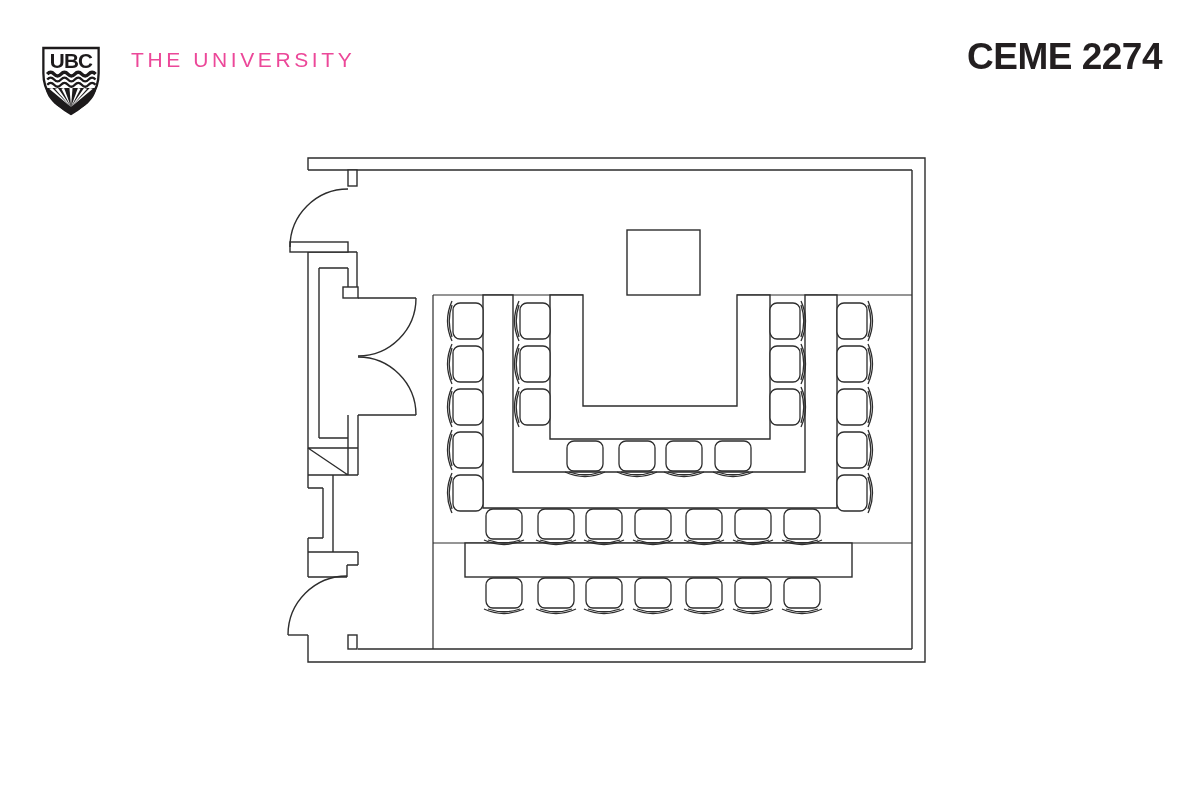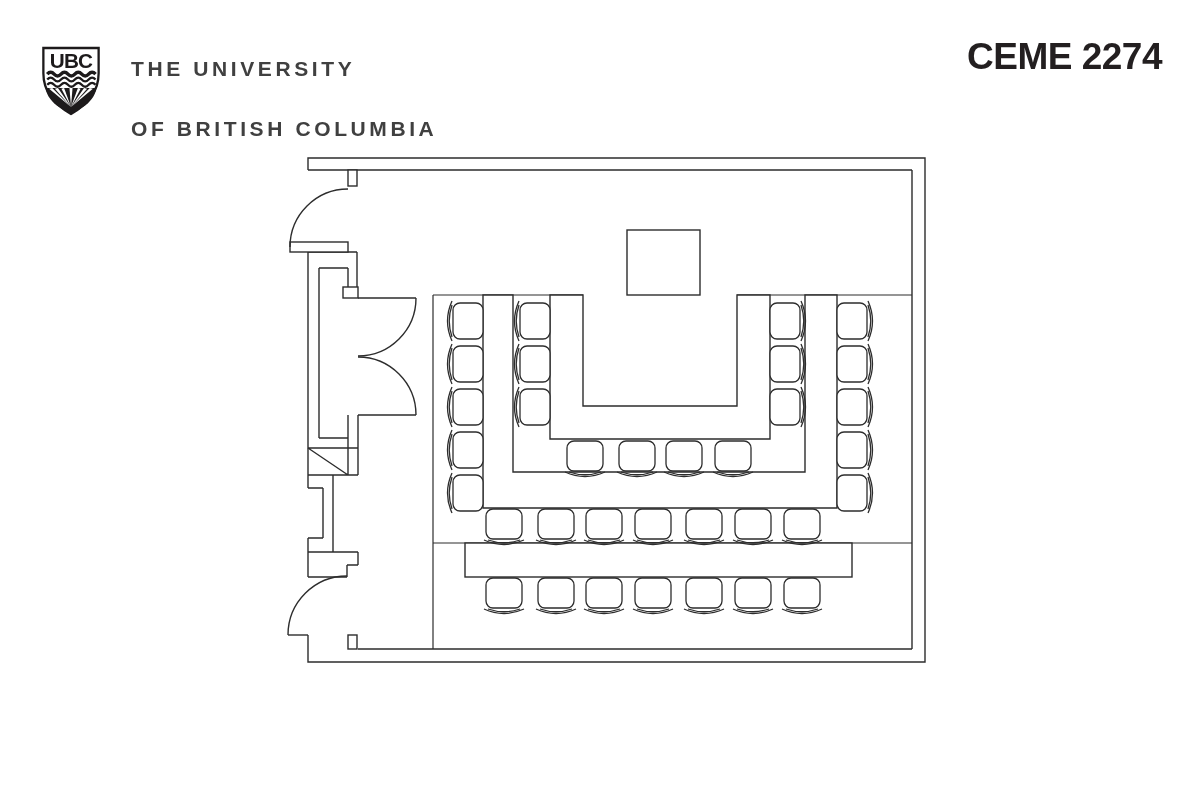--- a/index.html
+++ b/index.html
@@ -3,23 +3,23 @@
 <meta charset="utf-8">
 <style>
   html,body{margin:0;padding:0;}
   body{
     width:1200px;height:800px;position:relative;overflow:hidden;
     background:#ffffff;color:#231f20;
     font-family:"Liberation Sans", sans-serif;
   }
   .brand-logo{position:absolute;left:38px;top:42px;width:66px;height:78px;}
   .uni-name{
-    position:absolute;left:131px;top:54px;
-    font-size:21px;font-weight:bold;letter-spacing:3.6px;line-height:30px;
-    color:#404040;white-space:pre;
+    position:absolute;left:131px;top:45px;
+    font-size:21px;font-weight:normal;letter-spacing:3.6px;line-height:30px;
+    color:#ec4899;white-space:pre;
   }
   .room-label{
     position:absolute;right:38px;top:36px;
     font-size:37px;font-weight:bold;letter-spacing:-0.5px;color:#231f20;
   }
   svg.plan{position:absolute;left:0;top:0;}
   .w{stroke:#2d2d2d;stroke-width:1.4;fill:none;stroke-linecap:butt;stroke-linejoin:miter;}
   .wf{stroke:#2d2d2d;stroke-width:1.4;fill:#ffffff;}
   .fl{stroke:#2d2d2d;stroke-width:1.2;fill:none;}
   .tbl{stroke:#2d2d2d;stroke-width:1.4;fill:#ffffff;}
@@ -47,21 +47,21 @@
       <path d="M43,84 L30.5,60 L34,59 Z"></path>
       <path d="M43,84 L41,59 L45,59 Z"></path>
       <path d="M43,84 L52,59 L55.5,60 Z"></path>
       <path d="M43,84 L60,59 L64,60 Z"></path>
       <path d="M43,84 L67.5,59 L71.5,60 Z"></path>
     </g>
   </g>
 </svg>
 
 <div class="uni-name"><span>THE UNIVERSITY</span><br>
-<span>OF BRITISH COLUMBIA</span></div>
+</div>
 
 <div class="room-label">CEME 2274</div>
 
 <svg class="plan" width="1200" height="800" viewBox="0 0 1200 800">
 
   <defs>
     <g id="chair">
       <path class="chair-back" d="M-14,-20 Q-23,0 -14,20"></path>
       <path class="chair-back" d="M-14,-16 Q-19.5,0 -14,16"></path>
       <rect class="chair-body" x="-13" y="-18" width="30" height="36" rx="7" ry="7"></rect>

